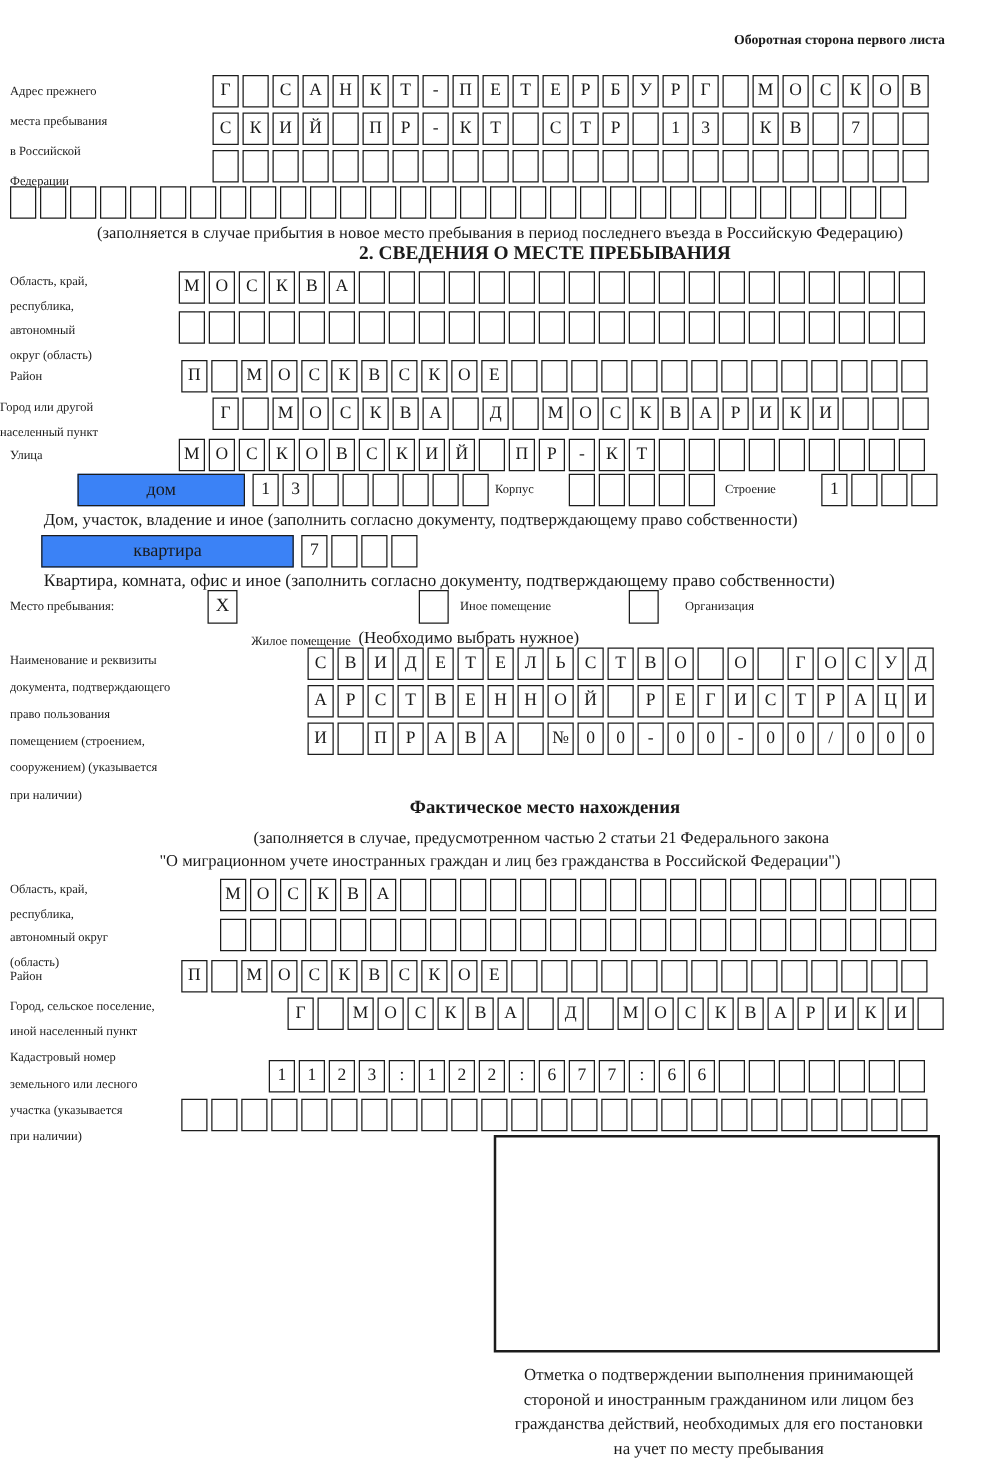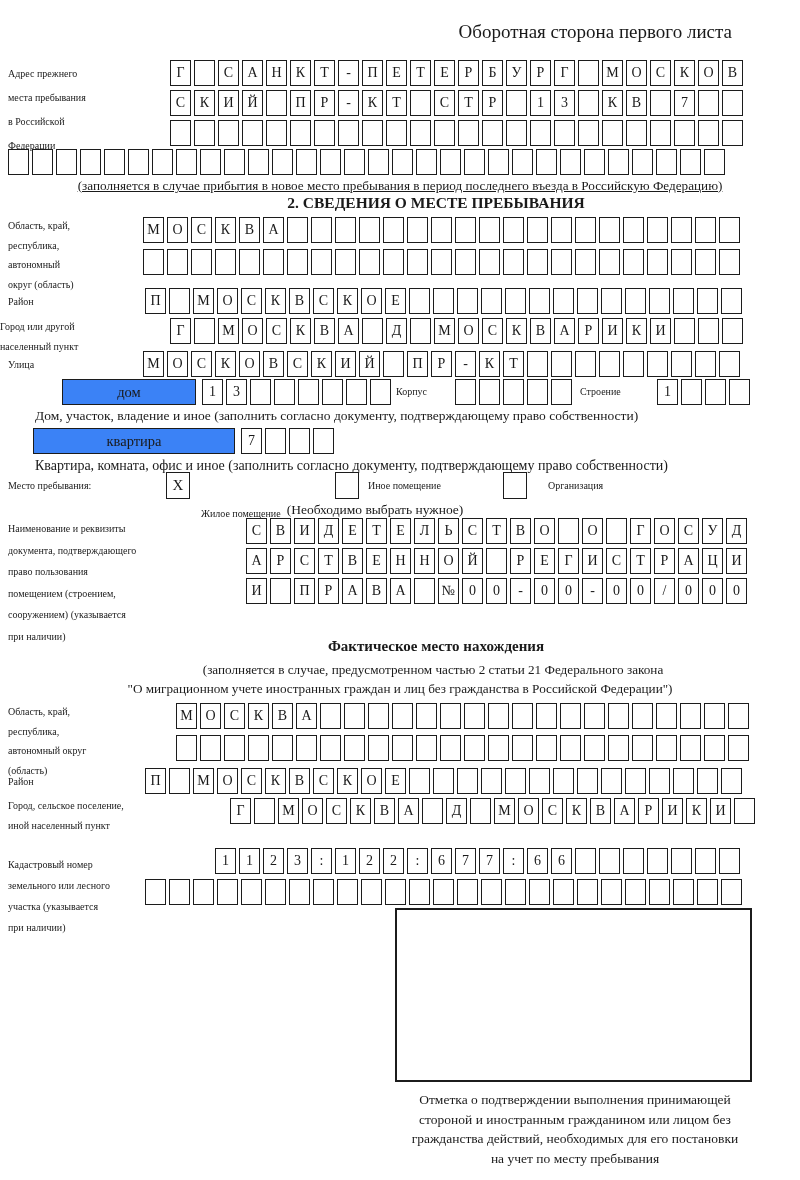--- a/index.html
+++ b/index.html
@@ -26,21 +26,21 @@
     box-sizing:border-box;width:24px;height:27px;border:1.6px solid #1c1c1c;
     display:flex;align-items:center;justify-content:center;font-size:15px;background:#fff;
   }
   .stampbox{box-sizing:border-box;border:2px solid #1c1c1c;background:#fff;}
 </style>
 </head>
 <body>
 
 <div id="page">
 
-  <div class="abs cap" style="top:24px;right:68px;font-size:19px;">Оборотная сторона первого листа</div>
+  <div class="abs cap" style="top:24px;right:44px;font-size:11px;font-weight:bold;">Оборотная сторона первого листа</div>
 
   <div class="abs lbl" style="left:8px;top:62px;width:160px;line-height:24px;">Адрес прежнего
 места пребывания
 в Российской
 Федерации</div>
   <div class="abs cells" style="left:170px;top:60px;">
       <div class="cell">Г</div>
       <div class="cell"></div>
       <div class="cell">С</div>
       <div class="cell">А</div>
@@ -142,21 +142,21 @@
       <div class="cell"></div>
       <div class="cell"></div>
       <div class="cell"></div>
       <div class="cell"></div>
       <div class="cell"></div>
       <div class="cell"></div>
       <div class="cell"></div>
       <div class="cell"></div>
       <div class="cell"></div>
     </div>
-  <div class="abs cap center" style="top:178px;text-decoration:underline;">(заполняется в случае прибытия в новое место пребывания в период последнего въезда в Российскую Федерацию)</div>
+  <div class="abs cap center" style="top:178px;">(заполняется в случае прибытия в новое место пребывания в период последнего въезда в Российскую Федерацию)</div>
 
   <div class="abs title center" style="top:194px;">2. СВЕДЕНИЯ О МЕСТЕ ПРЕБЫВАНИЯ</div>
 
   <div class="abs lbl" style="left:8px;top:216px;width:132px;">Область, край,
 республика,
 автономный
 округ (область)</div>
   <div class="abs cells" style="left:143px;top:217px;">
       <div class="cell">М</div>
       <div class="cell">О</div>
@@ -531,21 +531,21 @@
       <div class="cell">К</div>
       <div class="cell">В</div>
       <div class="cell">А</div>
       <div class="cell">Р</div>
       <div class="cell">И</div>
       <div class="cell">К</div>
       <div class="cell">И</div>
       <div class="cell"></div>
     </div>
 
-  <div class="abs lbl" style="left:8px;top:836px;width:210px;line-height:21px;margin-top:18px;">Кадастровый номер
+  <div class="abs lbl" style="left:8px;top:836px;width:210px;line-height:21px;">Кадастровый номер
 земельного или лесного
 участка (указывается
 при наличии)</div>
   <div class="abs cells" style="left:215px;top:848px;">
       <div class="cell">1</div>
       <div class="cell">1</div>
       <div class="cell">2</div>
       <div class="cell">3</div>
       <div class="cell">:</div>
       <div class="cell">1</div>

